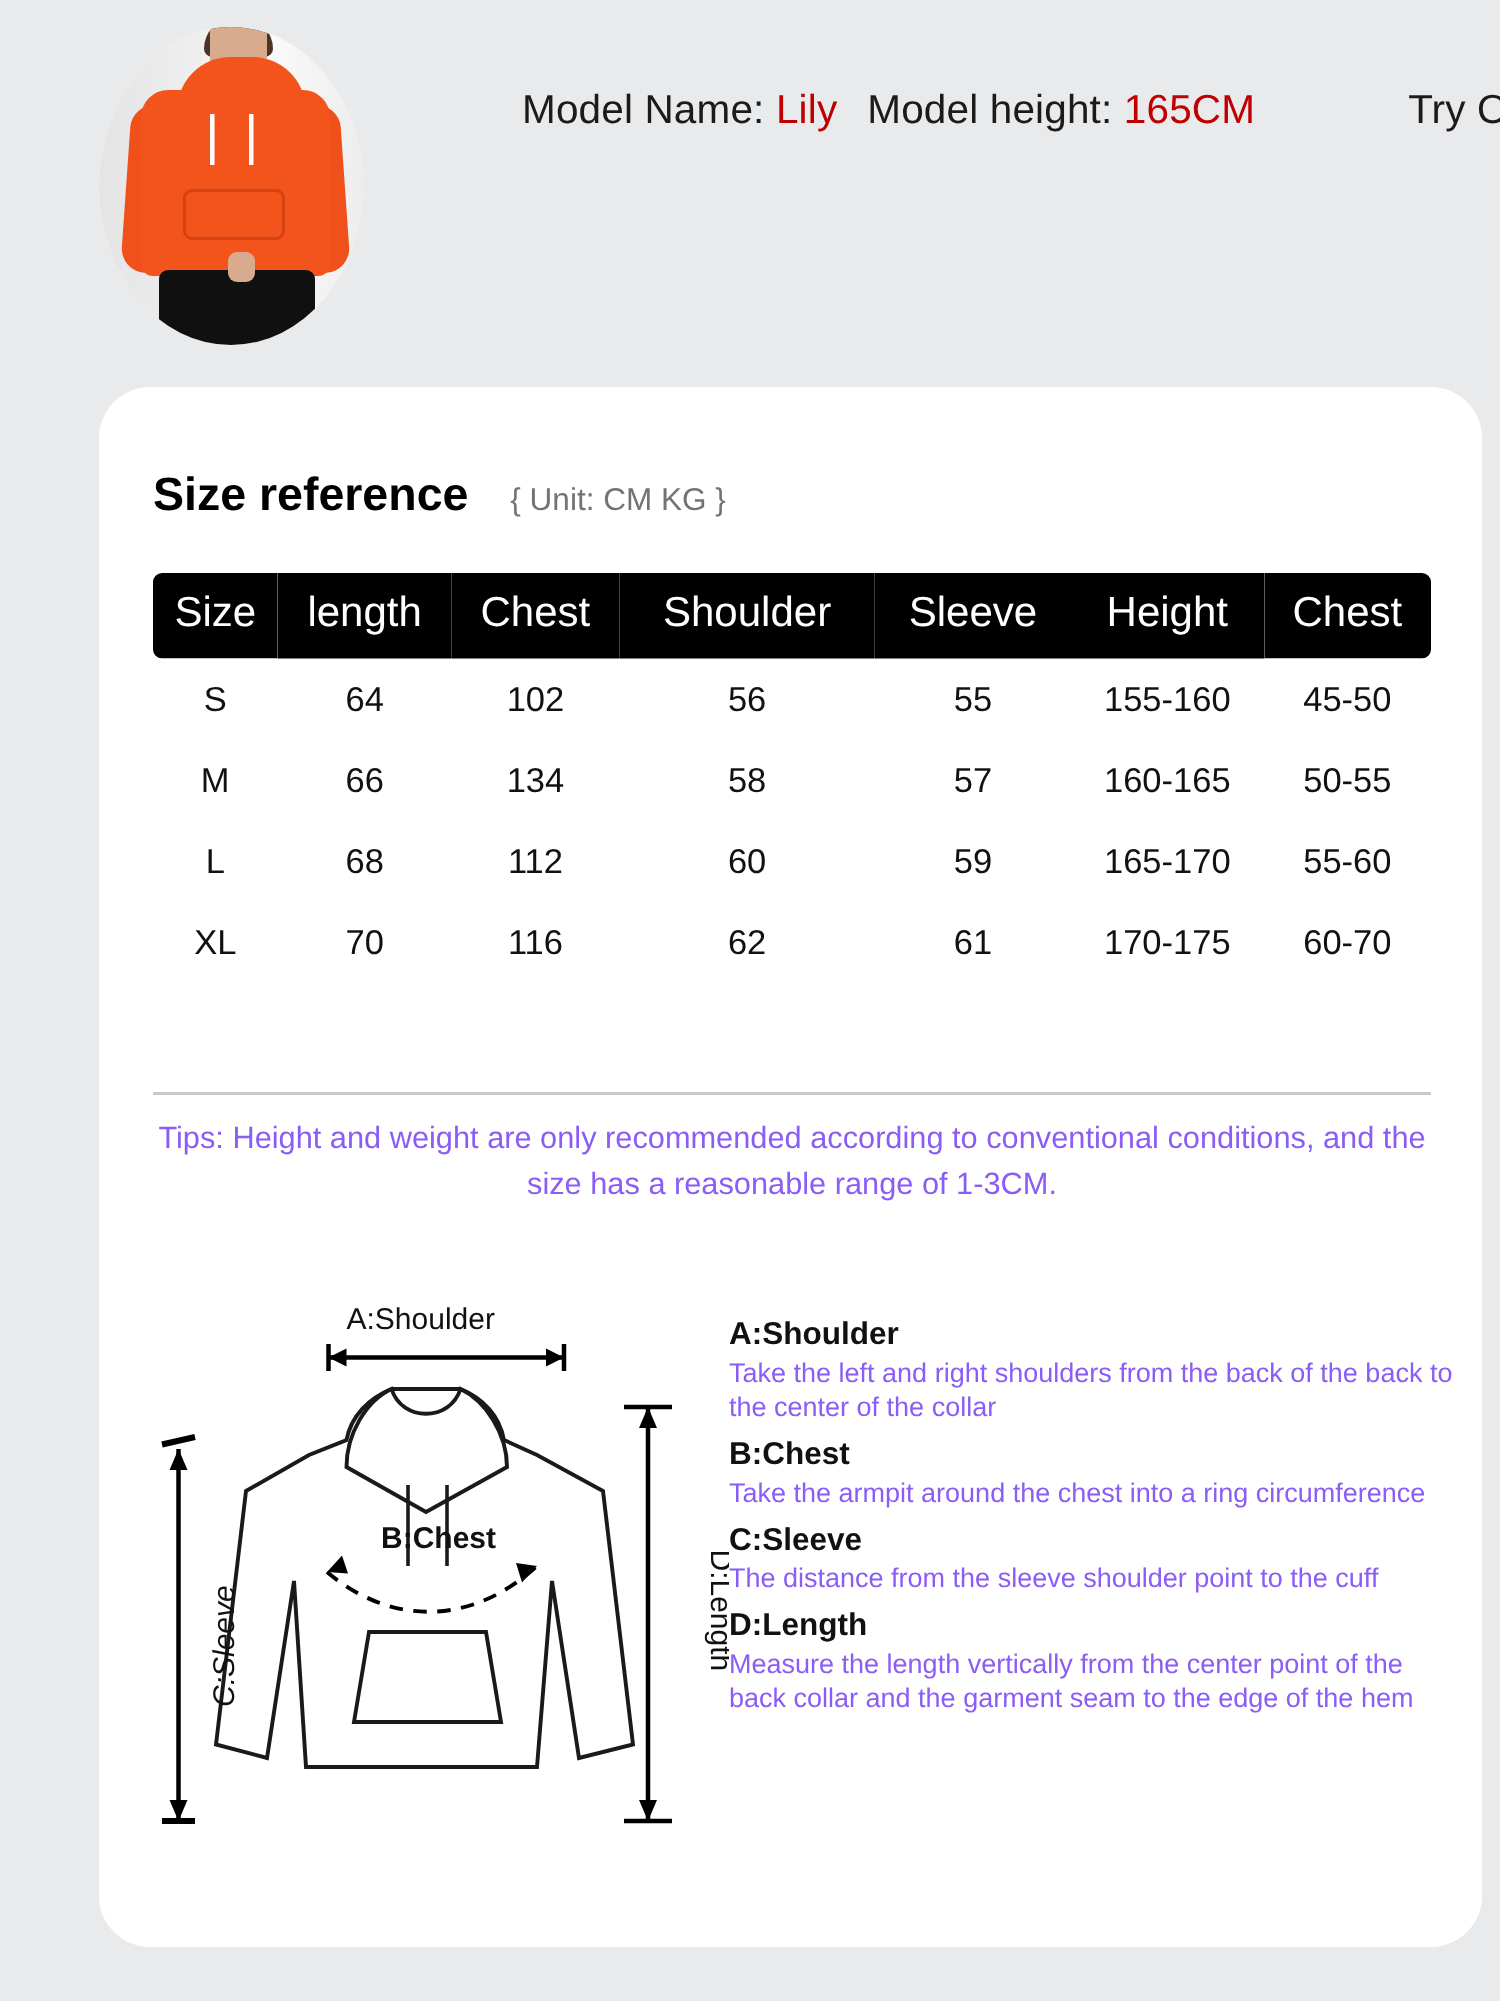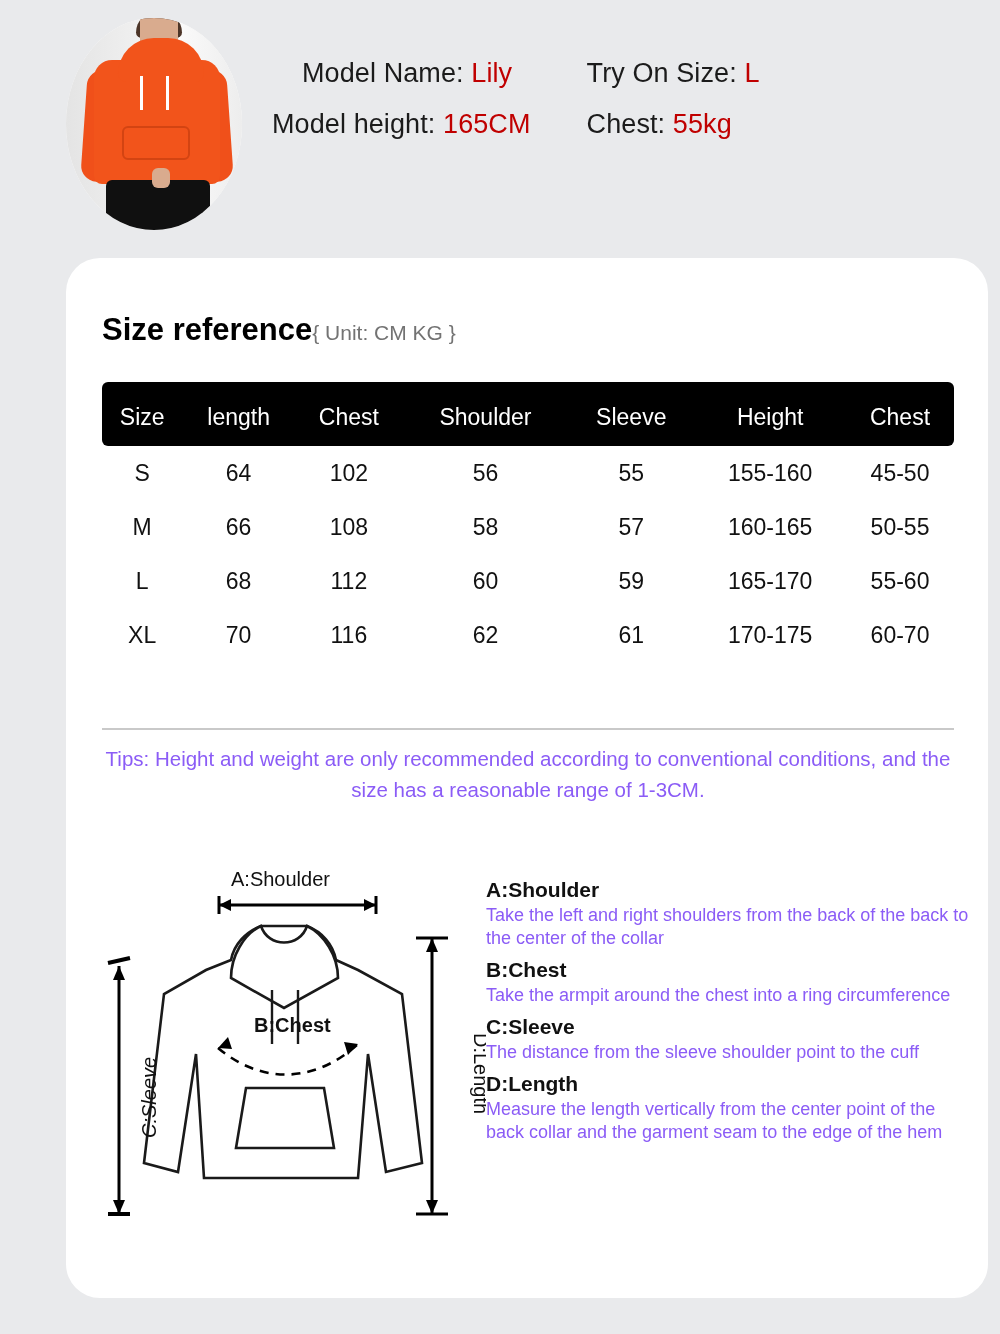--- a/index.html
+++ b/index.html
@@ -52,21 +52,21 @@
   .ph-string2 { position:absolute; left:100px; top:58px; width:3px; height:34px; background:#fff; }
   .ph-legs { position:absolute; left:40px; top:162px; width:104px; height:52px; background:#101010; border-radius:6px; }
   .ph-hand { position:absolute; left:86px; top:150px; width:18px; height:20px; background:#d9ab8e; border-radius:6px; }
 
   .model-info {
     position: absolute;
     left: 272px; top: 58px;
     display: flex;
     gap: 56px;
   }
-  .info-col { display: flex; flex-direction: column; gap: 20px; }
+  .info-col { display: flex; flex-direction: row; gap: 20px; margin-left: 46px; }
   .info-line {
     font-size: 27px;
     color: #1b1b1b;
     white-space: nowrap;
     letter-spacing: .1px;
   }
   .info-line .val { color: #c00000; }
   .info-col.left .info-line:nth-child(1) { padding-left: 30px; }
   .info-col.right .info-line { }
 
@@ -75,34 +75,34 @@
     position: absolute;
     left: 66px; top: 258px;
     width: 922px; height: 1040px;
     background: #ffffff;
     border-radius: 34px;
   }
 
   .card-title {
     position: absolute;
     left: 36px; top: 54px;
-    display: flex; align-items: baseline; gap: 0;
+    display: flex; align-items: baseline; gap: 28px;
   }
   .card-title .main { font-size: 31px; font-weight: bold; color: #000; }
   .card-title .unit { font-size: 21px; color: #737373; }
 
   
   .table-wrap { position: absolute; left: 36px; top: 124px; width: 852px; }
   table.sizes { width: 100%; border-collapse: collapse; }
   table.sizes thead tr { background: #000; }
   table.sizes thead th {
     color: #fff;
-    font-size: 23px;
+    font-size: 28px;
     font-weight: normal;
-    padding: 22px 0 15px;
+    padding: 10px 0 15px;
     text-align: center;
   }
   table.sizes thead tr th:first-child { border-top-left-radius: 6px; border-bottom-left-radius: 6px; }
   table.sizes thead tr th:last-child { border-top-right-radius: 6px; border-bottom-right-radius: 6px; }
   table.sizes tbody td {
     text-align: center;
     font-size: 23px;
     color: #111;
     padding: 14px 0 13px;
   }
@@ -208,21 +208,21 @@
             <td>64</td>
             <td>102</td>
             <td>56</td>
             <td>55</td>
             <td>155-160</td>
             <td>45-50</td>
           </tr>
           <tr>
             <td>M</td>
             <td>66</td>
-            <td>108</td>
+            <td>134</td>
             <td>58</td>
             <td>57</td>
             <td>160-165</td>
             <td>50-55</td>
           </tr>
           <tr>
             <td>L</td>
             <td>68</td>
             <td>112</td>
             <td>60</td>

